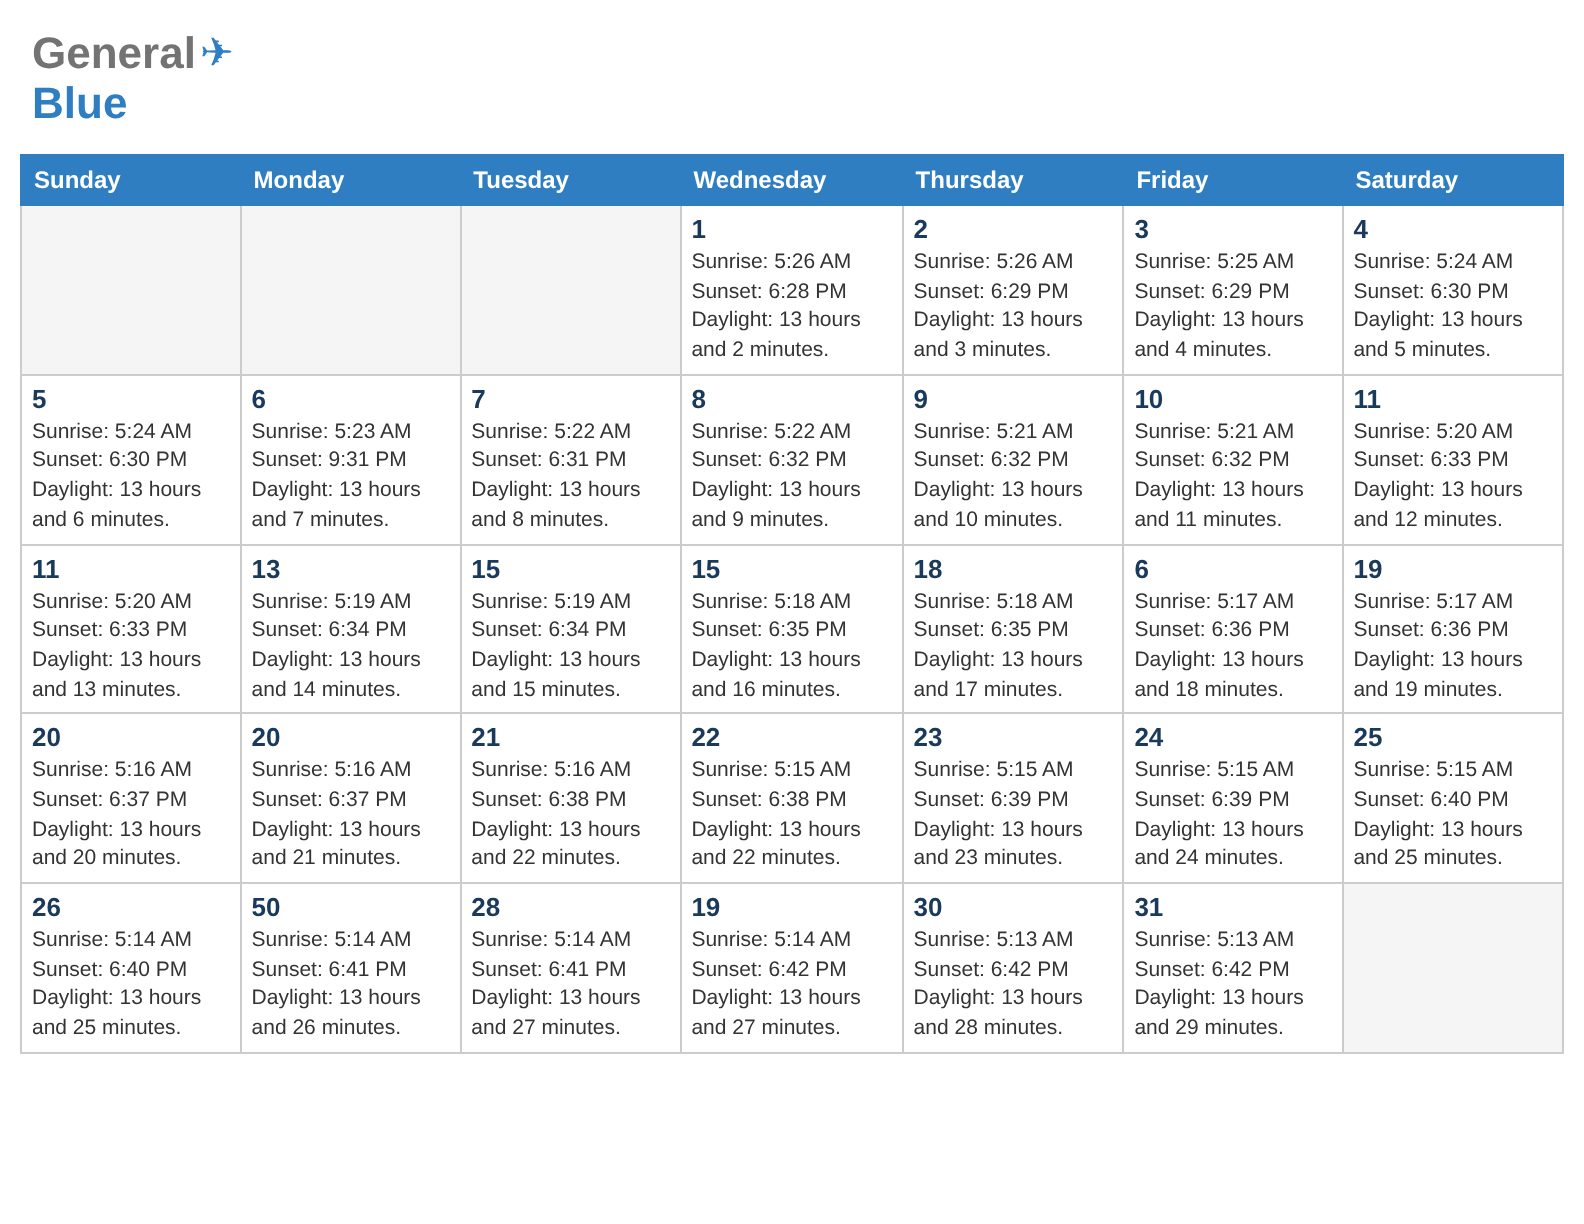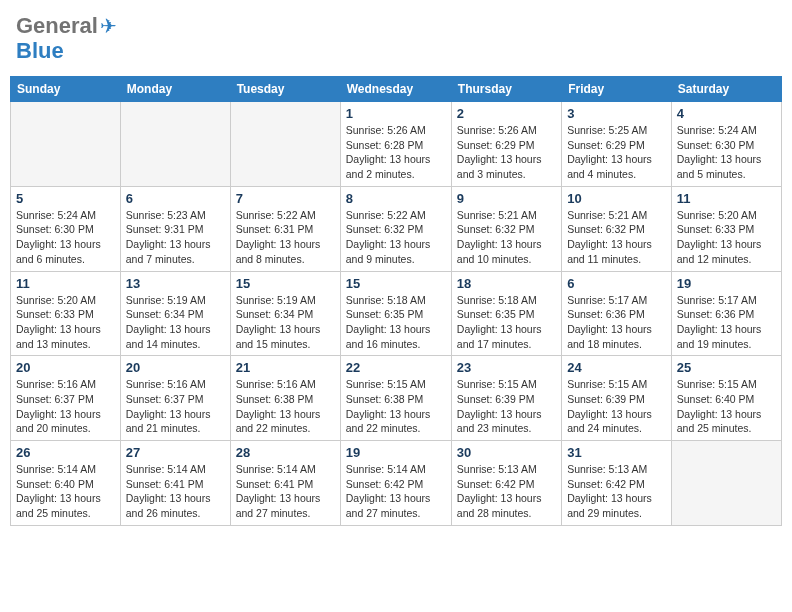--- a/index.html
+++ b/index.html
@@ -311,21 +311,21 @@
       </tr>
       <tr>
         <td>
           <div class="day-num">26</div>
           <div class="day-info" style="white-space: pre-line;">Sunrise: 5:14 AM
 Sunset: 6:40 PM
 Daylight: 13 hours
 and 25 minutes.</div>
         </td>
         <td>
-          <div class="day-num">27</div>
+          <div class="day-num">50</div>
           <div class="day-info" style="white-space: pre-line;">Sunrise: 5:14 AM
 Sunset: 6:41 PM
 Daylight: 13 hours
 and 26 minutes.</div>
         </td>
         <td>
           <div class="day-num">28</div>
           <div class="day-info" style="white-space: pre-line;">Sunrise: 5:14 AM
 Sunset: 6:41 PM
 Daylight: 13 hours

